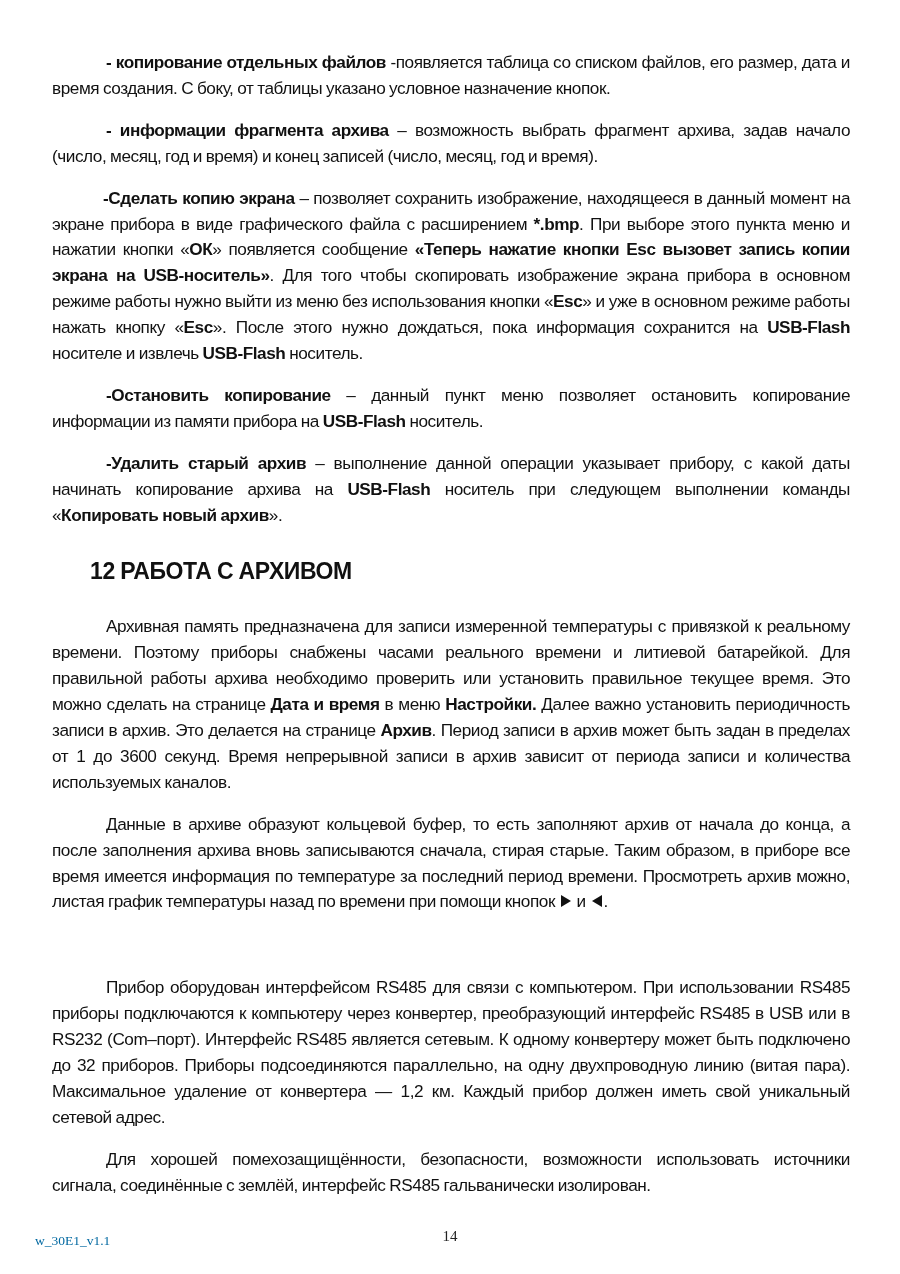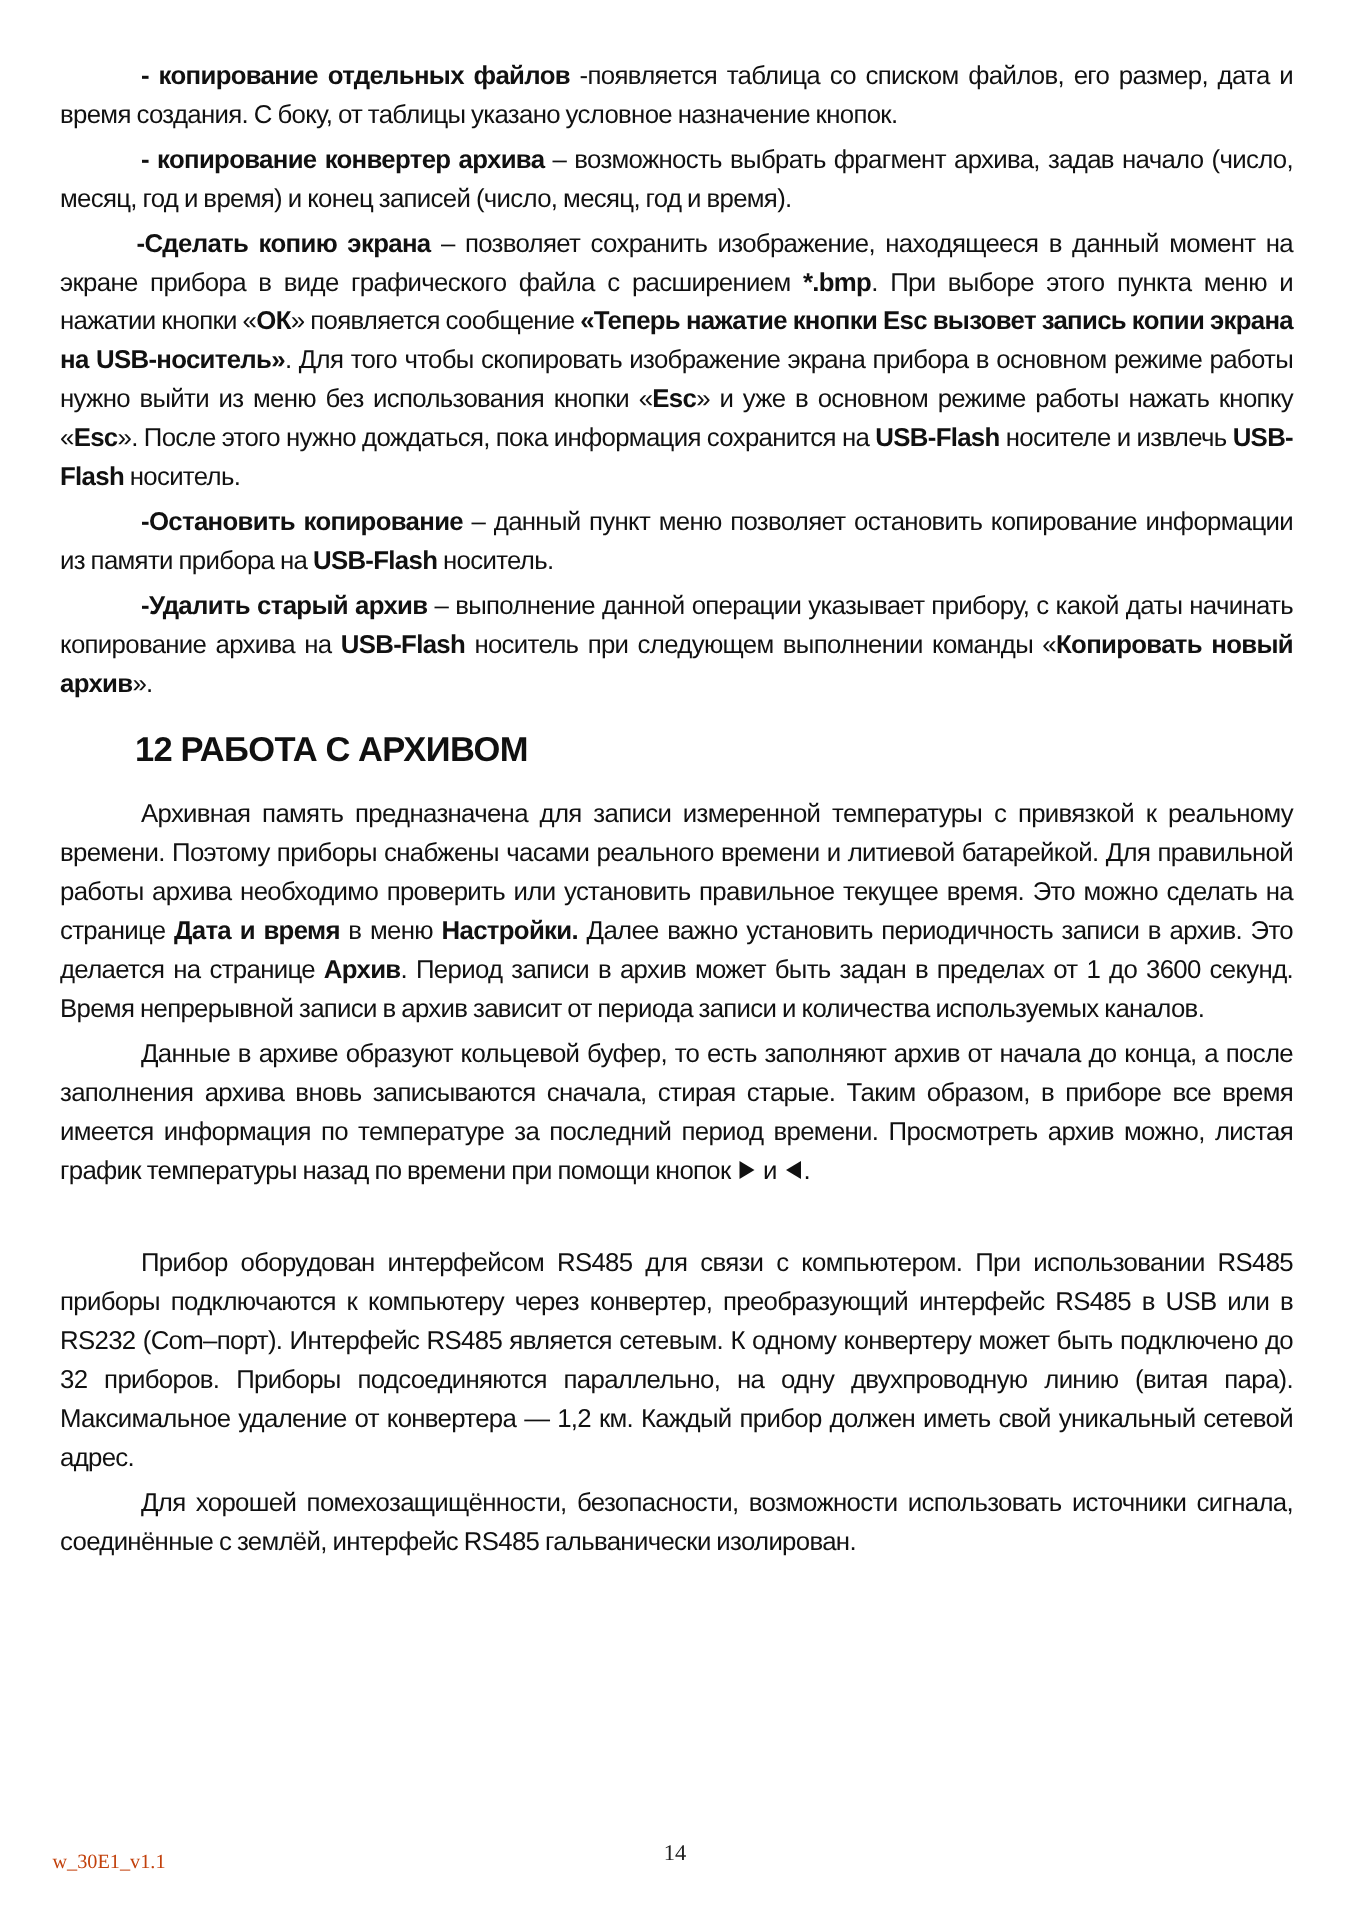--- a/index.html
+++ b/index.html
@@ -3,48 +3,48 @@
 <meta charset="utf-8">
 <style>
   html, body { margin: 0; padding: 0; background: #ffffff; }
   body { width: 900px; height: 1274px; position: relative; overflow: hidden; }
   .page {
     position: absolute; left: 36px; top: 34px; width: 830px;
     font-family: "Liberation Sans", sans-serif;
     font-size: 17.2px; line-height: 25.9px; color: #111;
     letter-spacing: -0.45px; word-spacing: -0.5px;
   }
-  p { margin: 4px; text-align: justify; text-indent: 54px; }
+  p { margin: 16px; text-align: justify; text-indent: 54px; }
   p.ind-s { text-indent: 51px; }
   b { font-weight: bold; }
   h2 {
     margin: 0; font-size: 23px; font-weight: bold; line-height: 25.9px;
     padding-left: 54px; letter-spacing: -0.4px;
   }
   .gap-after-h { height: 14px; }
   .tri { display: inline-block; width: 0; height: 0; vertical-align: 0px; }
   .tri-right { border-top: 6px solid transparent; border-bottom: 6px solid transparent; border-left: 10px solid #111; margin: 0 2px; }
   .tri-left { border-top: 6px solid transparent; border-bottom: 6px solid transparent; border-right: 10px solid #111; margin: 0 2px; }
   .page-number {
     position: absolute; top: 1228px; left: 0; width: 900px; text-align: center;
     font-family: "Liberation Serif", serif; font-size: 15px; color: #222;
   }
   .doc-code {
     position: absolute; top: 1233px; left: 35px;
-    font-family: "Liberation Serif", serif; font-size: 13.5px; color: #c2410c;
+    font-family: "Liberation Serif", serif; font-size: 13.5px; color: #0369a1;
   }
 </style>
 </head>
 <body>
 
 <div class="page">
 
   <p><b>- копирование отдельных файлов</b><span> -появляется таблица со списком файлов, его размер, дата и время создания. С боку, от таблицы указано условное назначение кнопок.</span></p>
 
-  <p><b>- копирование конвертер архива</b><span> – возможность выбрать фрагмент архива, задав начало (число, месяц, год и время) и конец записей (число, месяц, год и время).</span></p>
+  <p><b>- информации фрагмента архива</b><span> – возможность выбрать фрагмент архива, задав начало (число, месяц, год и время) и конец записей (число, месяц, год и время).</span></p>
 
   <p class="ind-s"><b>-Сделать копию экрана</b><span> – позволяет сохранить изображение, находящееся в данный момент на экране прибора в виде графического файла с расширением </span><b>*.bmp</b><span>. При выборе этого пункта меню и нажатии кнопки «</span><b>ОК</b><span>» появляется сообщение </span><b>«Теперь нажатие кнопки Esc вызовет запись копии экрана на USB-носитель»</b><span>.  Для того чтобы скопировать изображение экрана прибора в основном режиме работы нужно выйти из меню без использования кнопки «</span><b>Esc</b><span>» и уже в основном режиме работы нажать кнопку «</span><b>Esc</b><span>». После этого нужно дождаться, пока информация сохранится на </span><b>USB-Flash</b><span> носителе и извлечь </span><b>USB-Flash</b><span> носитель.</span></p>
 
   <p><b>-Остановить копирование</b><span> – данный пункт меню позволяет остановить копирование информации из памяти прибора на </span><b>USB-Flash</b><span> носитель.</span></p>
 
   <p><b>-Удалить старый архив</b><span> – выполнение данной операции указывает прибору, с какой даты начинать копирование архива на </span><b>USB-Flash</b><span> носитель при следующем выполнении команды «</span><b>Копировать новый архив</b><span>».</span></p>
 
   <div class="gap-after-h"></div>
   <h2>12 РАБОТА С АРХИВОМ</h2>
   <div class="gap-after-h"></div>

